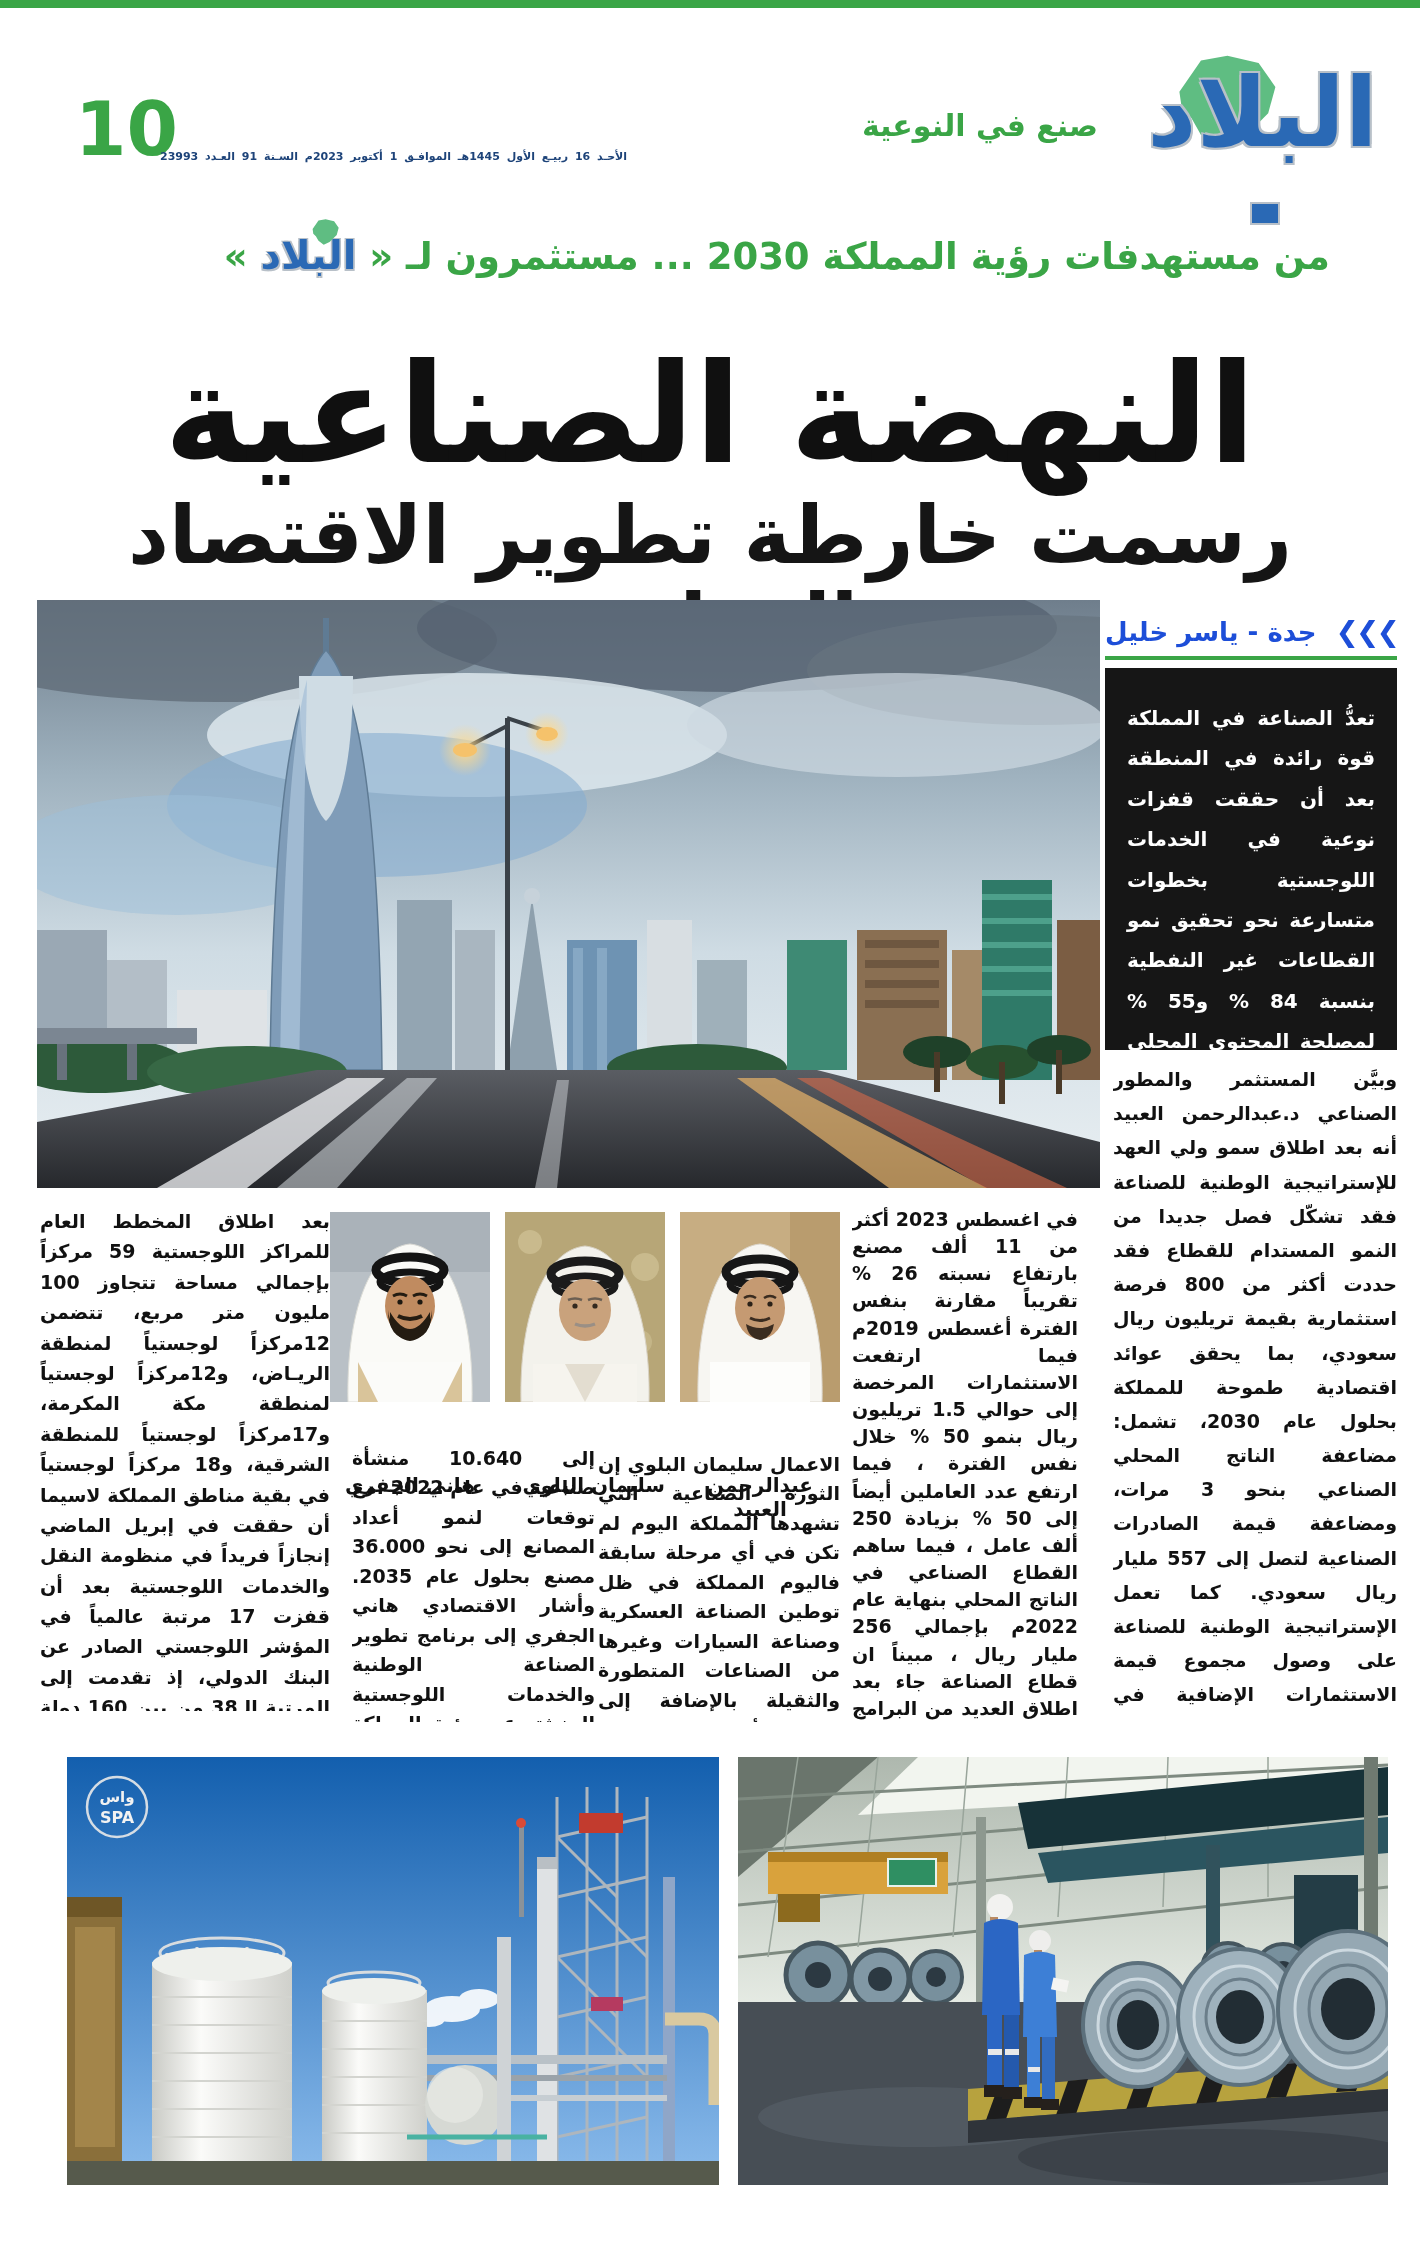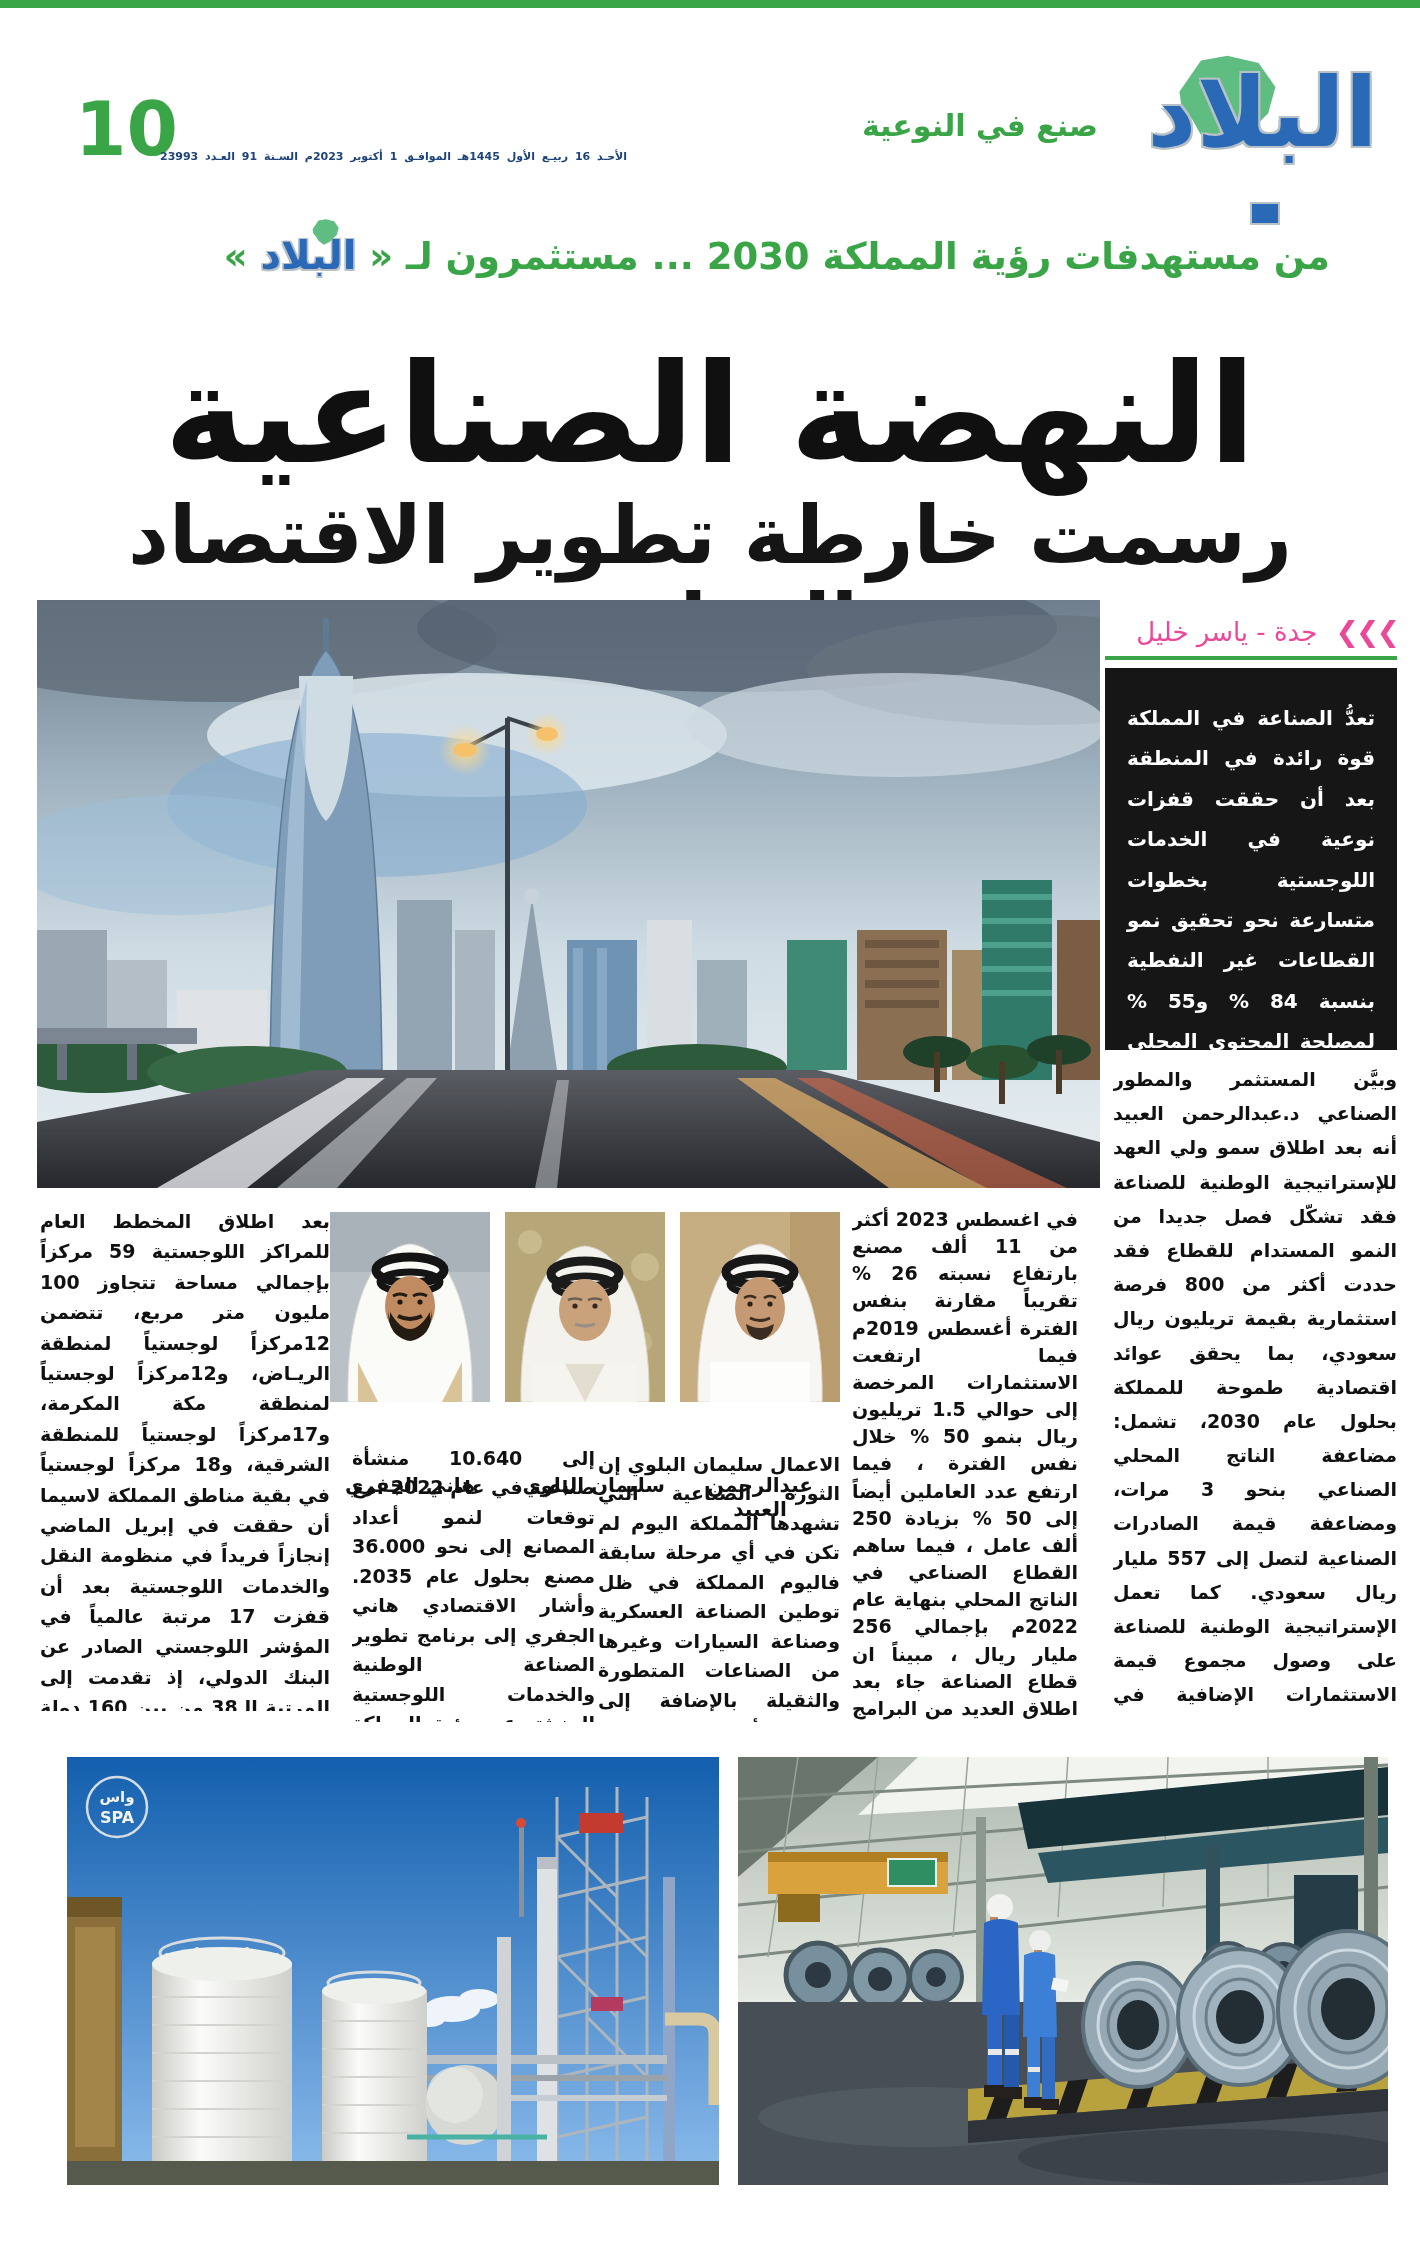--- a/index.html
+++ b/index.html
@@ -26,21 +26,21 @@
         text-shadow:1.5px 1.5px 0 #b8c0c8,-1.5px -1.5px 0 #b8c0c8,1.5px -1.5px 0 #b8c0c8,-1.5px 1.5px 0 #b8c0c8;}
   .kicker .kmap{position:absolute;right:14px;top:-14px;width:34px;height:28px;}
   .headline{left:110px;top:288px;width:1200px;text-align:center;font-size:138px;font-weight:bold;
             color:#101010;line-height:1.15;margin-top:48px;}
   .subheadline{left:60px;top:492px;width:1300px;text-align:center;font-size:80px;font-weight:bold;
                color:#151515;line-height:1.1;}
   
   .main-photo{left:37px;top:600px;width:1063px;height:588px;overflow:hidden;background:#9fb2bf;}
   
   .byline{left:1105px;top:612px;width:292px;height:44px;border-bottom:4px solid #3aa546;
-          font-size:26px;font-weight:normal;color:#ec4899;text-align:right;line-height:40px;}
+          font-size:26px;font-weight:bold;color:#1d4ed8;text-align:right;line-height:40px;}
   .byline .chev{display:inline-block;direction:ltr;letter-spacing:-3px;margin-left:10px;font-size:28px;}
   .intro-box{left:1105px;top:668px;width:292px;height:382px;background:#161616;box-sizing:border-box;
              padding:30px 22px;color:#ffffff;font-size:20px;font-weight:bold;line-height:2.02;
              text-align:justify;overflow:hidden;}
   .bodycol{font-size:19px;font-weight:700;color:#111111;text-align:justify;overflow:hidden;line-height:1.56;}
   .col1{left:1113px;top:1062px;width:284px;height:660px;line-height:1.8;}
   .col2{left:852px;top:1206px;width:226px;height:518px;line-height:1.43;}
   .col3{left:598px;top:1450px;width:242px;height:272px;line-height:1.55;}
   .col4{left:352px;top:1444px;width:243px;height:278px;line-height:1.55;}
   .col5{left:40px;top:1206px;width:290px;height:505px;line-height:1.6;}

